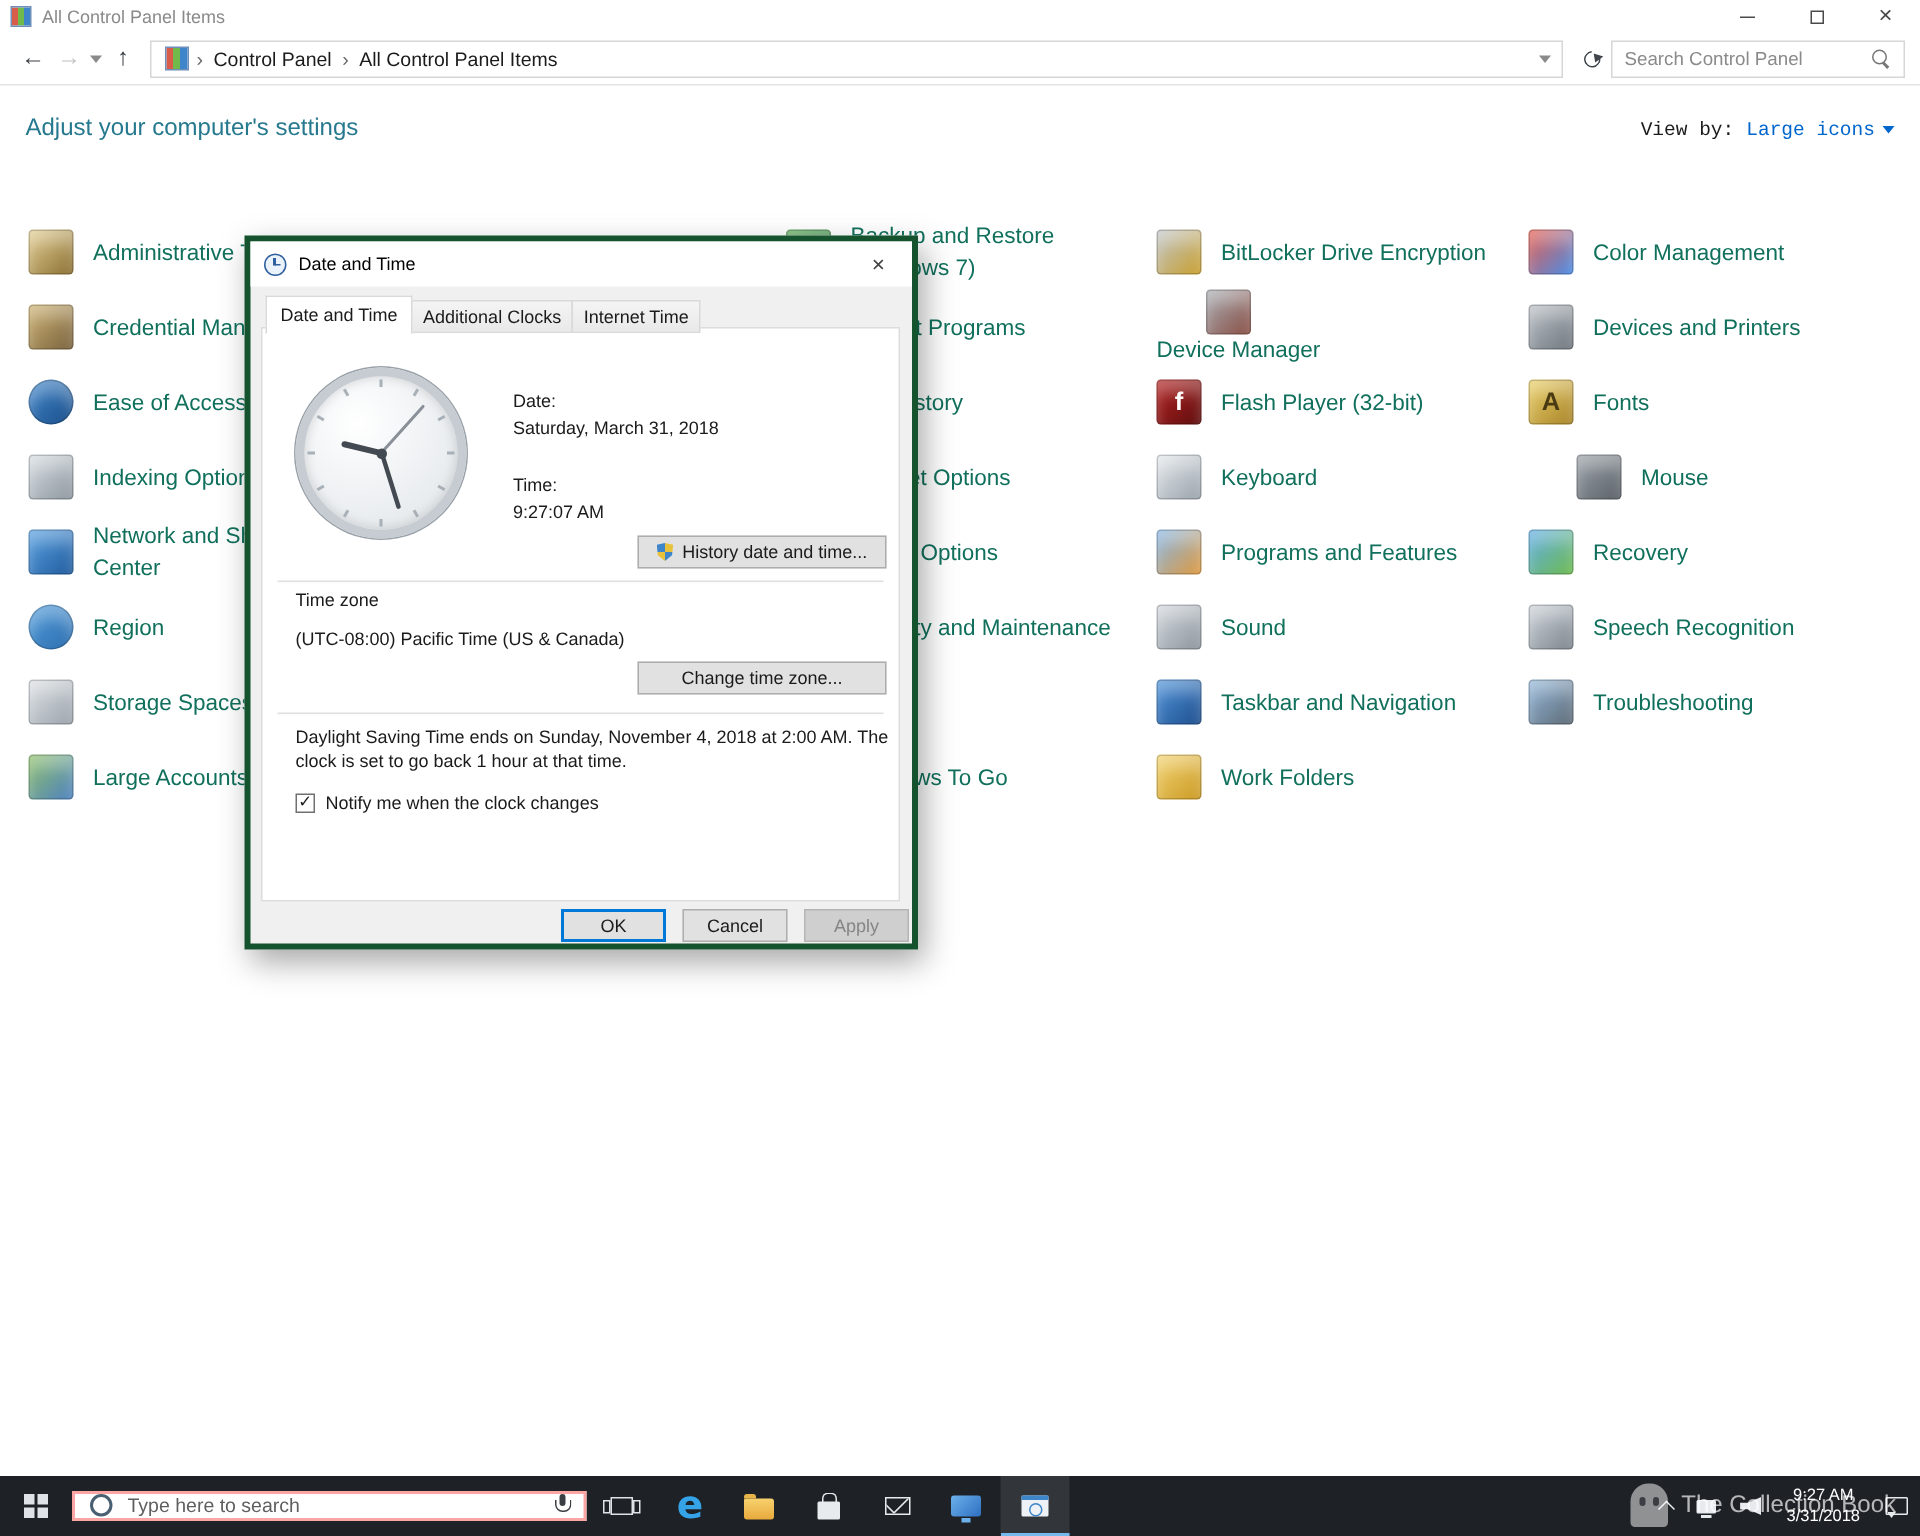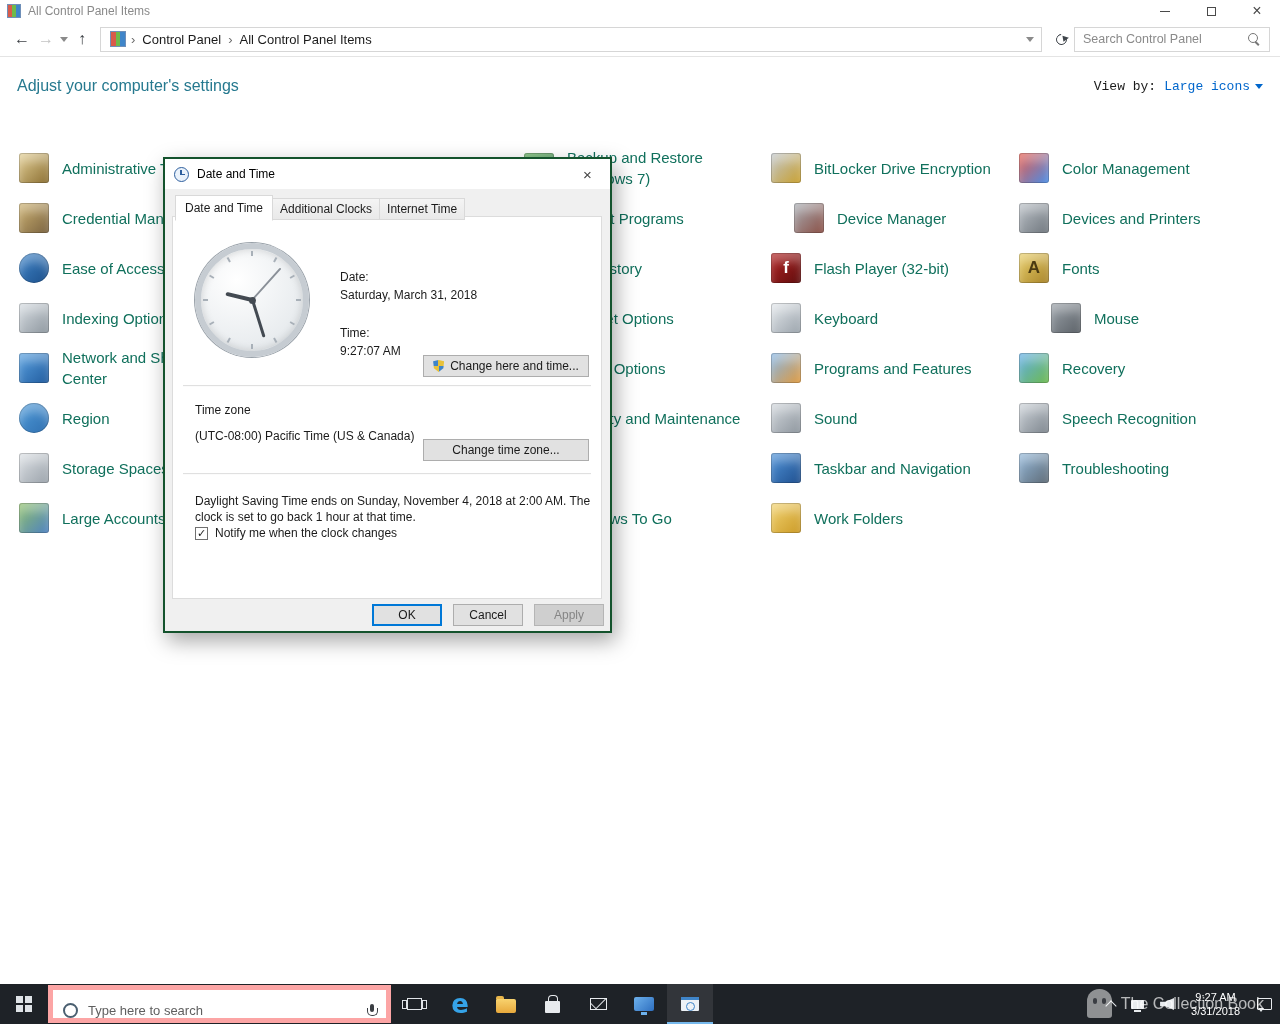--- a/index.html
+++ b/index.html
@@ -45,56 +45,56 @@
 .caret-blue{width:0;height:0;border:4px solid transparent;border-top:5px solid var(--accent-blue);margin-top:4px;}
 
 
 #cp-grid{position:absolute;left:0;top:0;width:1280px;height:983px;z-index:1;}
 .cp-item{position:absolute;display:flex;align-items:center;height:50px;cursor:default;}
 .cp-icon{width:30px;height:30px;flex:0 0 30px;border-radius:3px;margin-right:13px;display:flex;align-items:center;justify-content:center;font-weight:bold;font-size:17px;box-shadow:inset 0 0 0 1px rgba(0,0,0,.18),inset 0 9px 9px rgba(255,255,255,.30);}
 .cp-icon.circle{border-radius:50%;}
 .cp-label{font-size:15px;color:var(--link-color);white-space:pre-line;line-height:21px;}
 
 
-.dialog{position:absolute;left:163px;top:157px;width:449px;height:476px;background:#f0f0f0;border:2px solid #14532d;box-shadow:4px 8px 20px rgba(0,0,0,.35);z-index:10;}
+.dialog{position:absolute;left:163px;top:157px;width:449px;height:476px;background:#f0f0f0;border:4px solid #14532d;box-shadow:4px 8px 20px rgba(0,0,0,.35);z-index:10;}
 .dlg-titlebar{height:30px;background:#fff;display:flex;align-items:center;padding-left:9px;}
 .dlg-ico{width:15px;height:15px;border:1.5px solid #2e5f9e;border-radius:50%;background:#eaf2fb;position:relative;}
 .dlg-ico::before{content:"";position:absolute;left:5px;top:2px;width:1.5px;height:5px;background:#2e5f9e;}
 .dlg-ico::after{content:"";position:absolute;left:6px;top:6px;width:4px;height:1.5px;background:#2e5f9e;}
 .dlg-title{font-size:12px;color:#000;margin-left:8px;}
 .dlg-close{margin-left:auto;width:45px;height:29px;display:flex;align-items:center;justify-content:center;font-size:15px;color:#444;}
 .dlg-tabs{position:absolute;left:10px;top:36px;display:flex;align-items:flex-end;z-index:3;}
 .tab{font-size:12px;color:#1b1b1b;padding:3px 7px;background:linear-gradient(#f4f4f4,#e9e9e9);border:1px solid #d9d9d9;margin-right:-1px;white-space:nowrap;}
 .tab.active{background:#fff;padding:5px 9px;border-bottom:1px solid #fff;position:relative;z-index:4;margin-bottom:-1px;}
 .dlg-panel{position:absolute;left:7px;right:8px;top:57px;height:383px;background:#fff;border:1px solid #dcdcdc;z-index:2;}
 .clock{position:absolute;left:22px;top:26px;width:114px;height:114px;border-radius:50%;background:radial-gradient(circle at 35% 30%,#ffffff,#dfe4e8);border:6px solid #c6ccd2;box-shadow:0 0 0 1px #98a0a8,inset 0 0 8px rgba(0,0,0,.15);}
 .tick{position:absolute;left:50%;top:2px;width:2px;height:5px;margin-left:-1px;background:#a8b0b8;transform-origin:1px 49px;}
 .hand{position:absolute;left:50%;bottom:50%;transform-origin:50% 100%;border-radius:2px;}
 #hand-hour{width:4px;height:27px;margin-left:-2px;background:#434a52;}
 #hand-minute{width:3px;height:39px;margin-left:-1.5px;background:#434a52;}
 #hand-second{width:1.5px;height:43px;margin-left:-1px;background:#8a9098;}
 .hub{position:absolute;left:50%;top:50%;width:7px;height:7px;margin:-3.5px 0 0 -3.5px;border-radius:50%;background:#434a52;}
-.fld{position:absolute;font-size:12px;color:#1b1b1b;margin-top:12px;}
+.fld{position:absolute;font-size:12px;color:#1b1b1b;}
 .dst{width:396px;line-height:16px;white-space:pre-line;}
 .sep{position:absolute;left:10px;right:10px;height:1px;background:#e0e0e0;box-shadow:0 1px 0 #fbfbfb;}
 .btn{position:absolute;display:flex;align-items:center;justify-content:center;height:22px;background:#e1e1e1;border:1px solid #adadad;font-family:inherit;font-size:12px;color:#1b1b1b;}
 .shield{width:11px;height:12px;margin-right:6px;clip-path:polygon(50% 0,100% 10%,93% 68%,50% 100%,7% 68%,0 10%);background:conic-gradient(from 0deg at 50% 50%,#e8c23a 0 90deg,#3f85c9 90deg 180deg,#e8c23a 180deg 270deg,#3f85c9 270deg 360deg);}
 .cbrow{position:absolute;display:flex;align-items:center;}
 .cb{width:13px;height:13px;border:1px solid #707070;background:#fff;display:flex;align-items:center;justify-content:center;font-size:11px;font-weight:bold;color:#1b1b1b;line-height:1;}
 .cb-label{font-size:12px;color:#1b1b1b;margin-left:7px;}
 .dlg-btn{position:absolute;top:445px;width:70px;height:22px;display:flex;align-items:center;justify-content:center;background:#e1e1e1;border:1px solid #adadad;font-family:inherit;font-size:12px;color:#1b1b1b;}
 .dlg-btn.ok{border:2px solid var(--dialog-focus);}
 .dlg-btn.disabled{background:#cfcfcf;border-color:#b5b5b5;color:#858585;}
 
 
 .taskbar{position:absolute;left:0;bottom:0;width:1280px;height:40px;background:var(--taskbar-bg);display:flex;align-items:center;z-index:30;}
 .start-btn{width:48px;height:40px;display:flex;align-items:center;justify-content:center;}
 .winlogo{width:16px;height:16px;display:grid;grid-template-columns:1fr 1fr;grid-template-rows:1fr 1fr;gap:2px;}
 .winlogo span{background:#dfe3e7;}
-.tb-search{width:343px;height:38px;background:#fff;border:5px solid #fca5a5;display:flex;align-items:flex-end;gap:10px;padding:0 10px;}
+.tb-search{width:343px;height:20px;background:#fff;border:2px solid #fca5a5;display:flex;align-items:flex-start;gap:10px;padding:0 10px;}
 .cortana-ico{width:15px;height:15px;border:2px solid #4a5f70;border-radius:50%;flex:0 0 15px;}
 .tb-search-text{flex:1;font-size:13px;color:#5f5f5f;white-space:nowrap;overflow:hidden;}
 .mic-ico{width:9px;height:14px;position:relative;flex:0 0 9px;}
 .mic-ico::before{content:"";position:absolute;left:2.5px;top:0;width:4px;height:8px;border-radius:2px;background:#3b3f44;}
 .mic-ico::after{content:"";position:absolute;left:0;top:4px;width:9px;height:7px;border:1px solid #3b3f44;border-top:none;border-radius:0 0 5px 5px;}
 .tb-btn{width:46px;height:40px;display:flex;align-items:center;justify-content:center;position:relative;}
 .tb-btn.active{background:rgba(255,255,255,.09);box-shadow:inset 0 -2px 0 #76b9ed;}
 .taskview-ico{width:15px;height:12px;border:1.5px solid #dfe3e7;position:relative;}
 .taskview-ico::before{content:"";position:absolute;left:-6px;top:1px;width:3px;height:7px;border:1px solid #dfe3e7;}
 .taskview-ico::after{content:"";position:absolute;right:-6px;top:1px;width:3px;height:7px;border:1px solid #dfe3e7;}
@@ -240,21 +240,21 @@
         <span class="cp-label">Security and Maintenance</span>
       </div>
       <div class="cp-item" style="left: 524px; top: 493px;">
         <span class="cp-icon" style="background: linear-gradient(135deg, rgb(107, 151, 214), rgb(46, 95, 160));"></span>
         <span class="cp-label">Windows To Go</span>
       </div>
       <div class="cp-item" style="left: 771px; top: 143px;">
         <span class="cp-icon" style="background: linear-gradient(135deg, rgb(192, 198, 204), rgb(201, 160, 46));"></span>
         <span class="cp-label">BitLocker Drive Encryption</span>
       </div>
-      <div class="cp-item" style="left: 794px; top: 193px;">
+      <div class="cp-item" style="left: 771px; top: 193px; flex-direction: column;">
         <span class="cp-icon" style="background: linear-gradient(135deg, rgb(168, 174, 180), rgb(138, 79, 69));"></span>
         <span class="cp-label">Device Manager</span>
       </div>
       <div class="cp-item" style="left: 771px; top: 243px;">
         <span class="cp-icon" style="background: linear-gradient(135deg, rgb(179, 36, 36), rgb(95, 13, 13)); color: rgb(255, 255, 255);">f</span>
         <span class="cp-label">Flash Player (32-bit)</span>
       </div>
       <div class="cp-item" style="left: 771px; top: 293px;">
         <span class="cp-icon" style="background: linear-gradient(135deg, rgb(228, 232, 236), rgb(154, 163, 171));"></span>
         <span class="cp-label">Keyboard</span>
@@ -334,21 +334,21 @@
           <span class="tick" style="transform: rotate(270deg);"></span>
           <span class="tick" style="transform: rotate(300deg);"></span>
           <span class="tick" style="transform: rotate(330deg);"></span>
         </div>
       <div class="fld" style="left:167px;top:41px">Date:</div>
       <div class="fld" style="left:167px;top:59px">Saturday, March 31, 2018</div>
       <div class="fld" style="left:167px;top:97px">Time:</div>
       <div class="fld" style="left:167px;top:115px">9:27:07 AM</div>
       <button class="btn" style="left:250px;top:138px;width:166px">
         <span class="shield"></span>
-        <span>Change here and time...</span>
+        <span>History date and time...</span>
       </button>
       <div class="sep" style="top:168px"></div>
       <div class="fld" style="left:22px;top:174px">Time zone</div>
       <div class="fld" style="left:22px;top:200px">(UTC-08:00) Pacific Time (US &amp; Canada)</div>
       <button class="btn" style="left:250px;top:222px;width:166px">
         <span>Change time zone...</span>
       </button>
       <div class="sep" style="top:256px"></div>
       <div class="fld dst" style="left:22px;top:264px">Daylight Saving Time ends on Sunday, November 4, 2018 at 2:00 AM. The
 clock is set to go back 1 hour at that time.</div>

